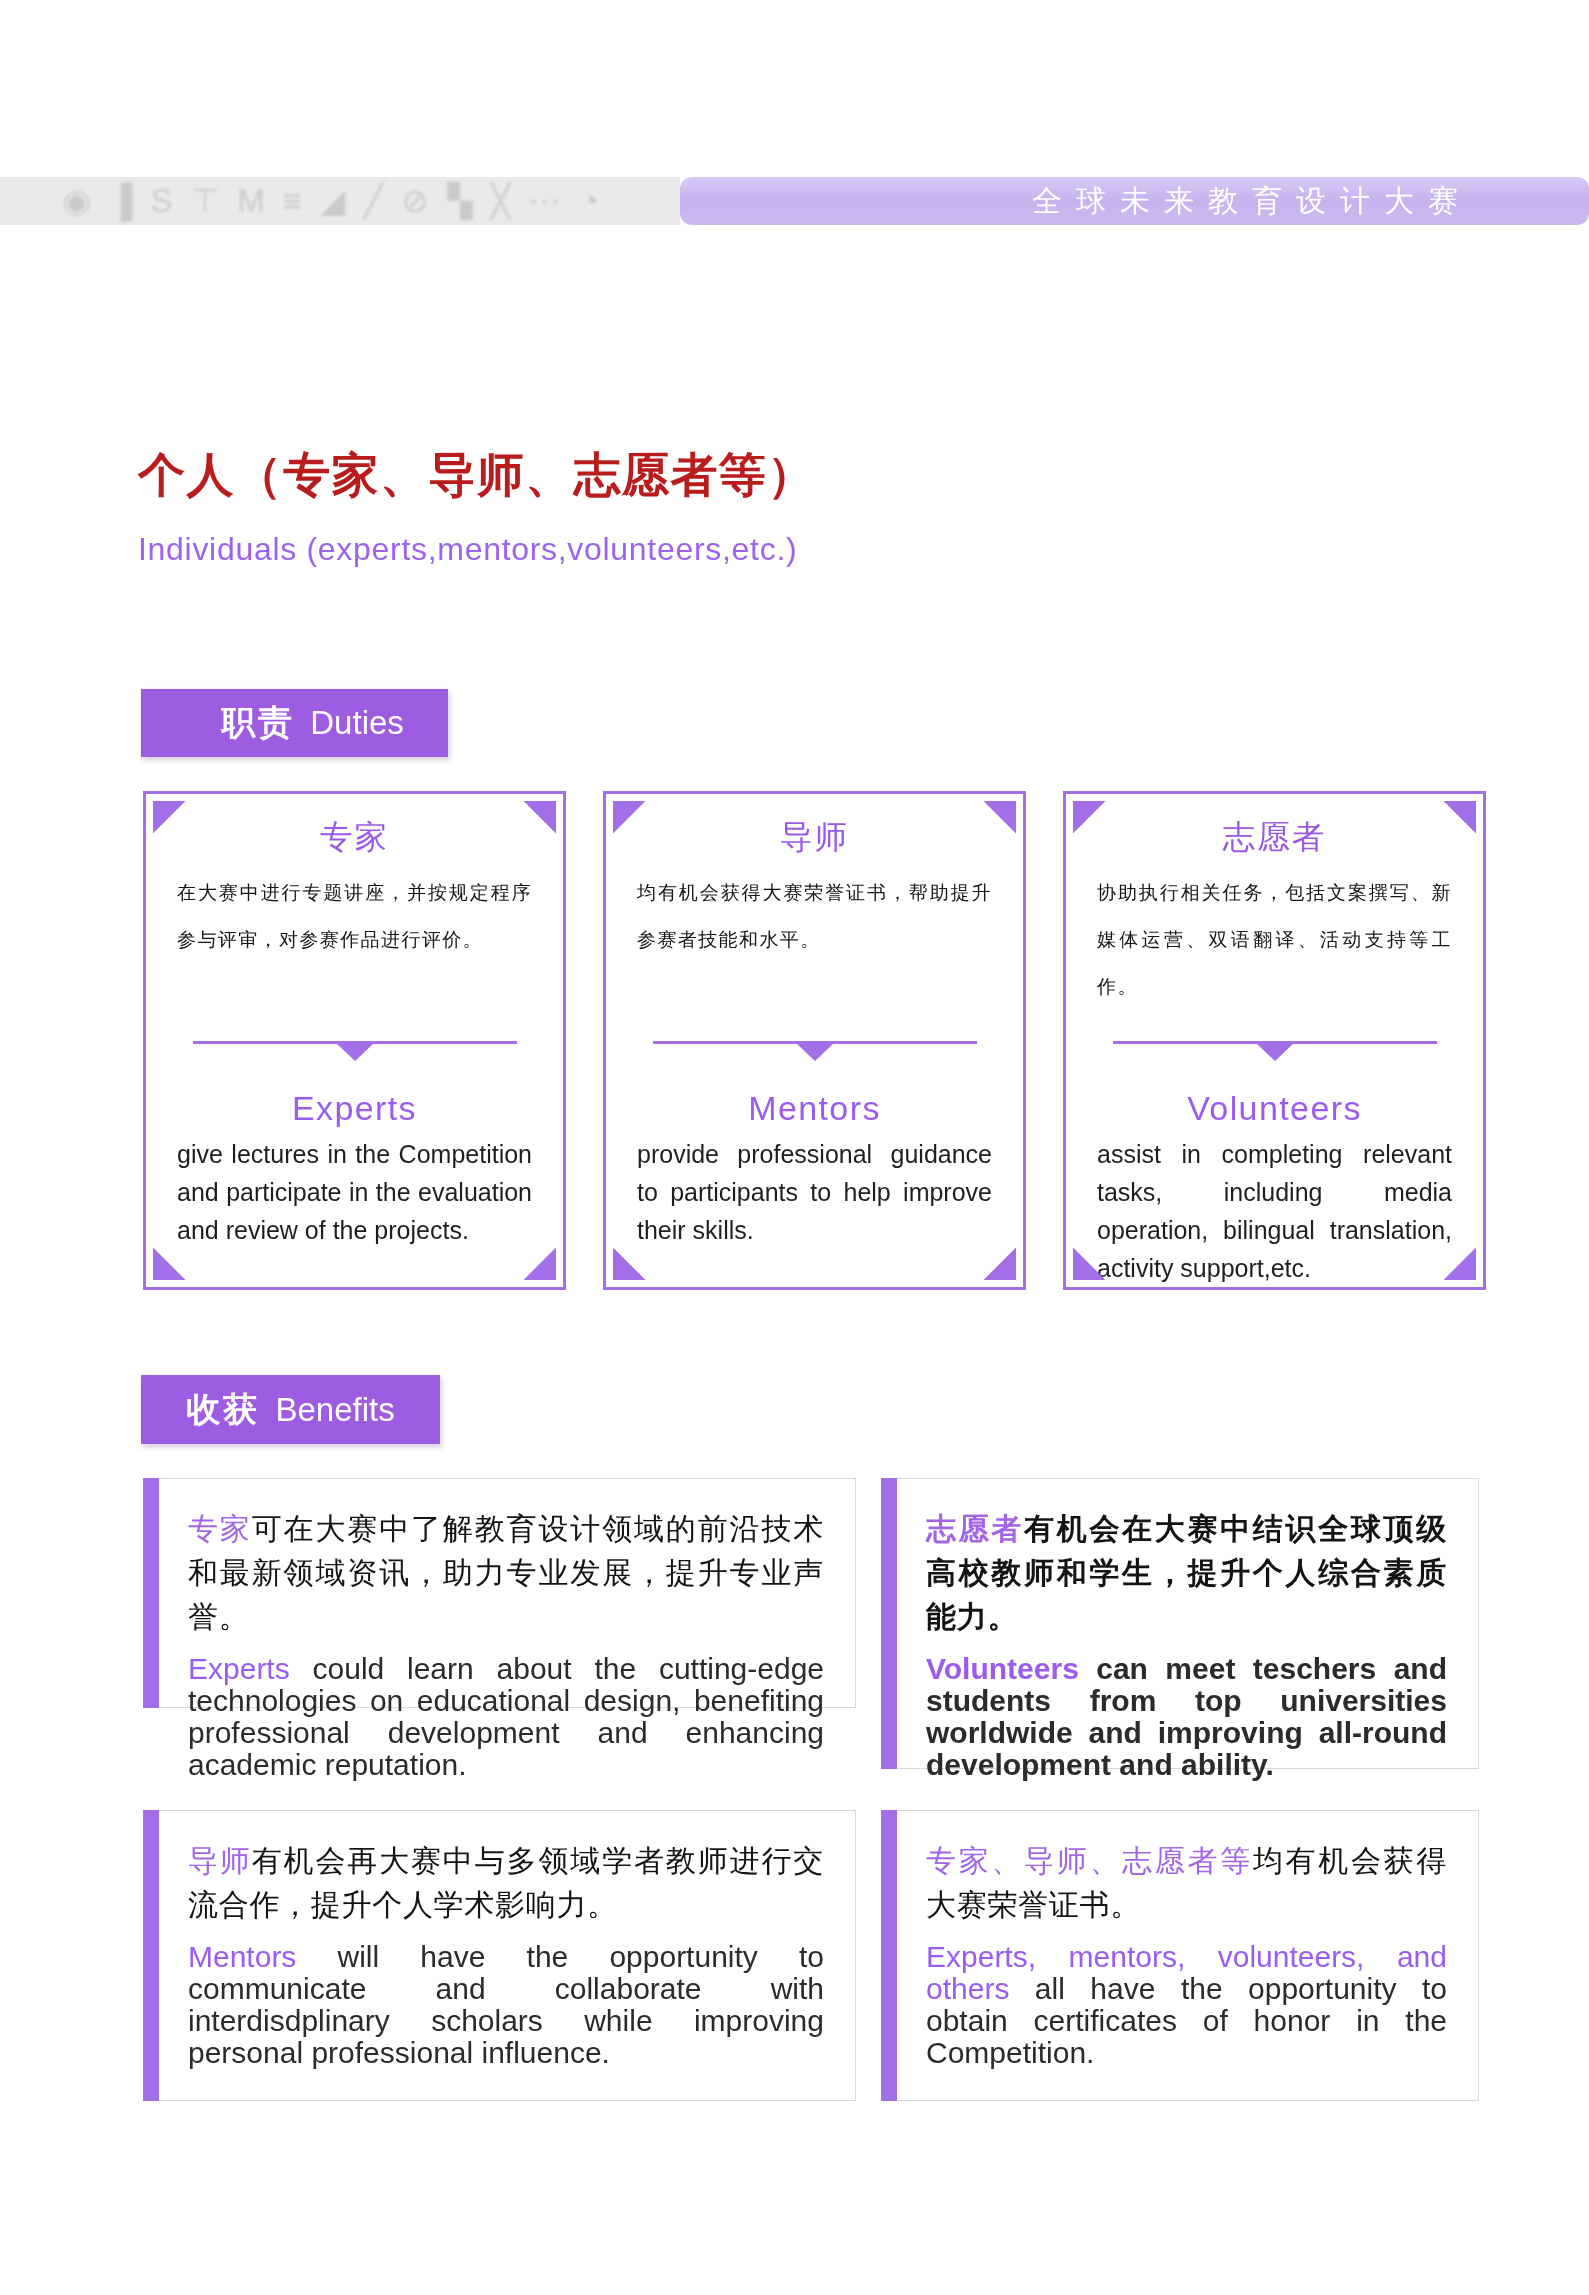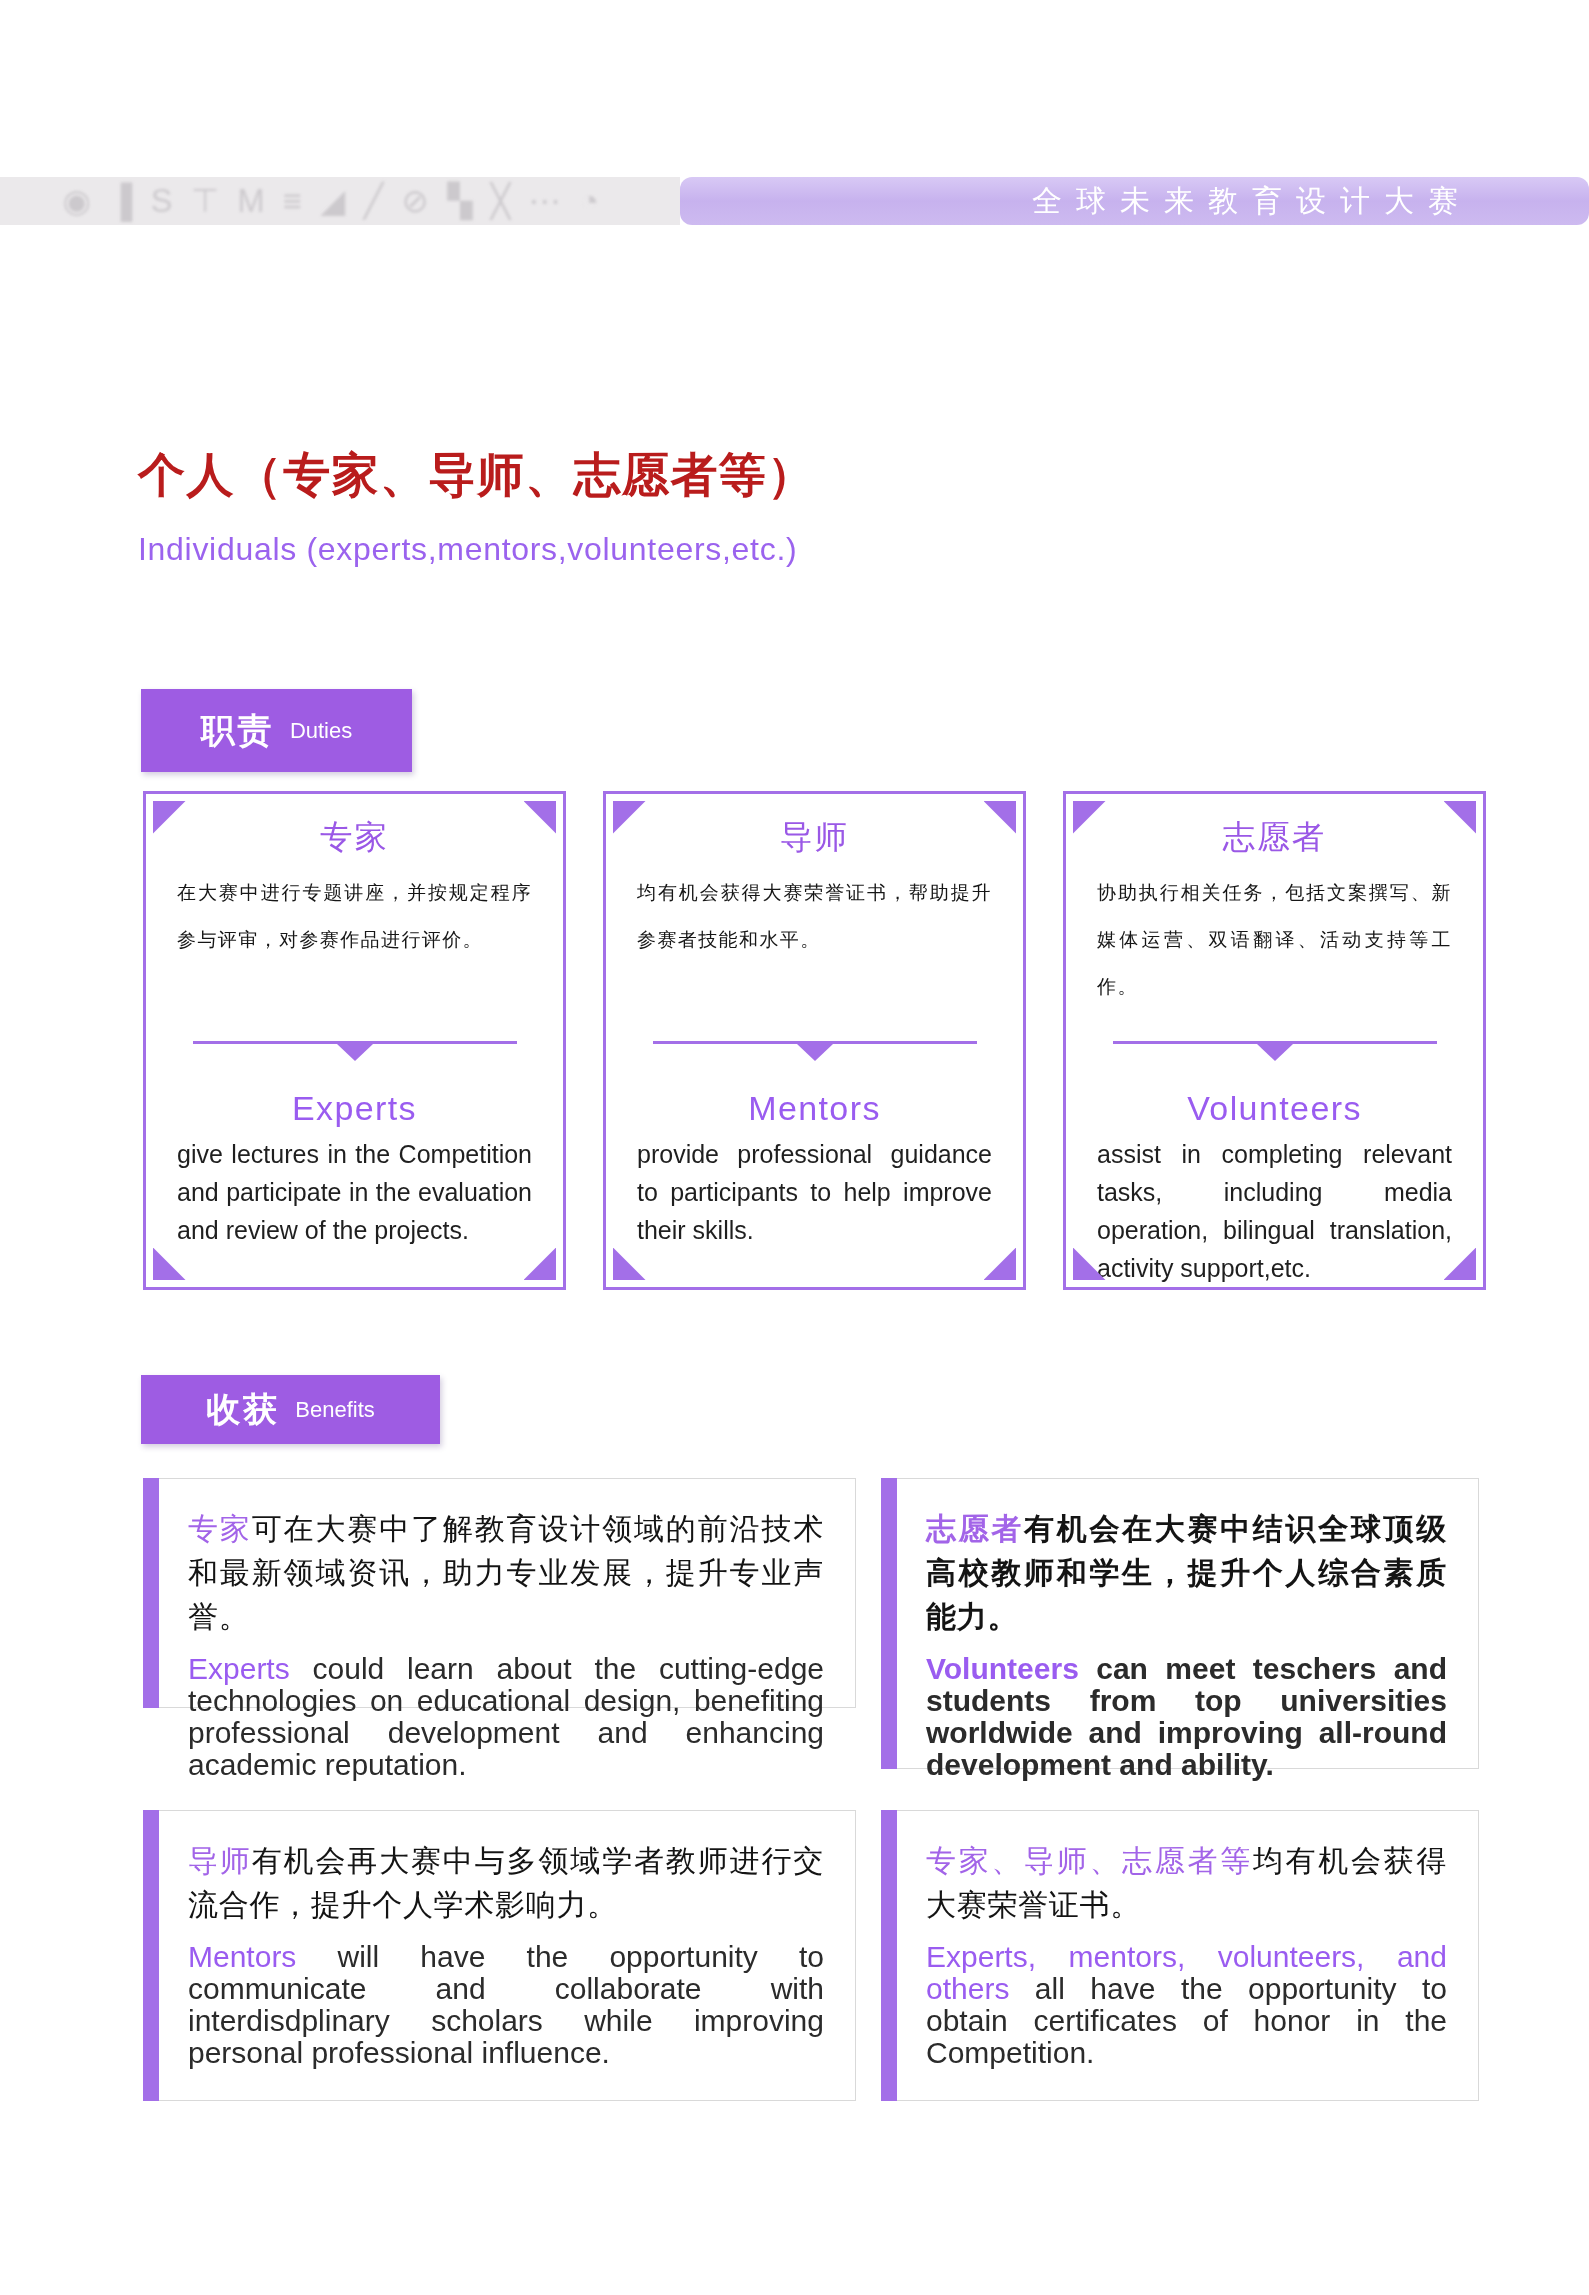--- a/index.html
+++ b/index.html
@@ -44,22 +44,22 @@
   }
 
   
   .badge{
     position:absolute;
     background:#9e5ce3;color:#ffffff;
     display:flex;align-items:center;justify-content:center;gap:15.5px;
     box-shadow:2.1px 2.8px 5.7px rgba(60,30,110,.22);
   }
   .badge .zh{font-size:34px;font-weight:700;letter-spacing:2.8px;}
-  .badge .en{font-size:22px;font-weight:400;}
-  .badge-duties{left:141px;top:689px;width:271px;height:83px;}
+  .badge .en{font-size:33px;font-weight:400;}
+  .badge-duties{left:141px;top:689px;width:271px;height:68px;padding-left:36px;}
   .badge-benefits{left:141px;top:1375px;width:299px;height:69px;}
 
   
   .duties-row{position:absolute;left:143px;top:791px;width:1344px;display:flex;gap:37px;}
   .duty-card{
     position:relative;box-sizing:border-box;
     width:423px;height:499px;
     border:3.5px solid #a36fe8;background:#ffffff;
     padding:0 31px;
   }

